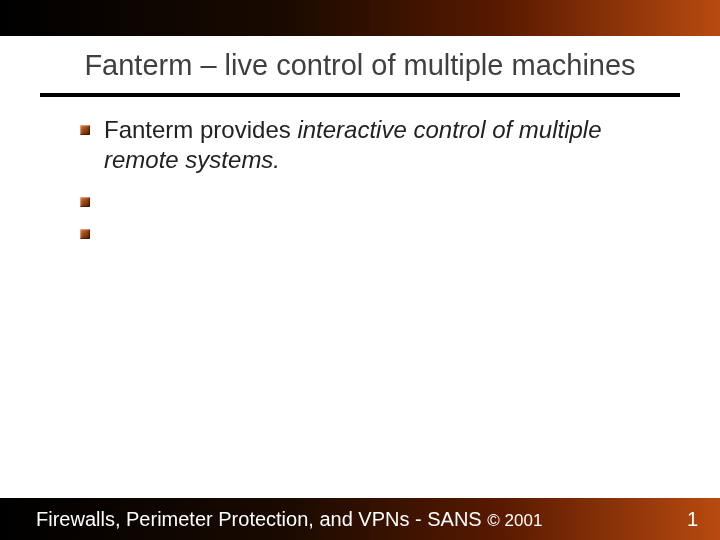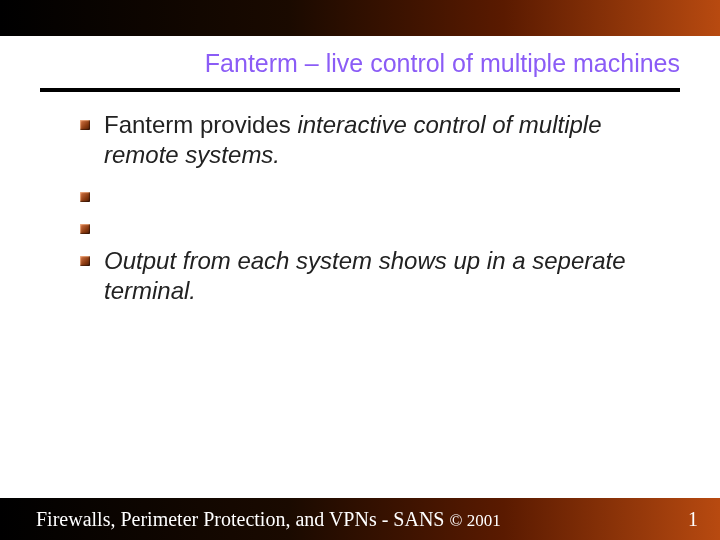--- a/index.html
+++ b/index.html
@@ -12,25 +12,24 @@
   .top-bar {
     width: 100%;
     height: 36px;
     background: linear-gradient(to right, #000000 0%, #1a0a00 40%, #5a1a00 70%, #b84a10 100%);
   }
   .title-block {
     text-align: center;
     padding: 12px 40px 6px 40px;
   }
   .title-block h1 {
-    font-size: 25px;
+    font-size: 29px;
     font-weight: normal;
-    color: #8b5cf6;
+    color: #404040;
     line-height: 1.2;
-    text-align: right;
   }
   .title-underline {
     height: 4px;
     background: #000;
     margin: 4px 40px 0 40px;
   }
   .content {
     padding: 18px 48px 0 80px;
   }
   .bullet-row {
@@ -57,21 +56,20 @@
   .bullet-text .ital { font-style: italic; }
   .footer-bar {
     position: absolute;
     left: 0; right: 0; bottom: 0;
     height: 42px;
     background: linear-gradient(to right, #000000 0%, #1a0a00 40%, #5a1a00 70%, #b84a10 100%);
     display: flex;
     align-items: center;
     justify-content: space-between;
     padding: 0 22px 0 36px;
-    font-family: Liberation Serif, serif;
   }
   .footer-text {
     color: #fff;
     font-size: 20px;
     white-space: nowrap;
   }
   .footer-copy { font-size: 17px; }
   .page-num {
     color: #fff;
     font-size: 20px;
@@ -95,23 +93,19 @@
   </div>
 
   <div class="bullet-row">
     <div class="bullet-icon"></div>
   </div>
 
   <div class="bullet-row">
     <div class="bullet-icon"></div>
   </div>
 
-  <div class="bullet-row">
-    <div class="bullet-icon"></div>
-    <div class="bullet-text"><span class="lead"></span><span class="ital">Output from each system shows up in a seperate terminal.</span></div>
-  </div>
 
 </div>
 
 <div class="footer-bar">
   <div class="footer-text"><span>Firewalls, Perimeter Protection, and VPNs - SANS </span><span class="footer-copy">© 2001</span></div>
   <div class="page-num">1</div>
 </div>
 
 </body></html>

